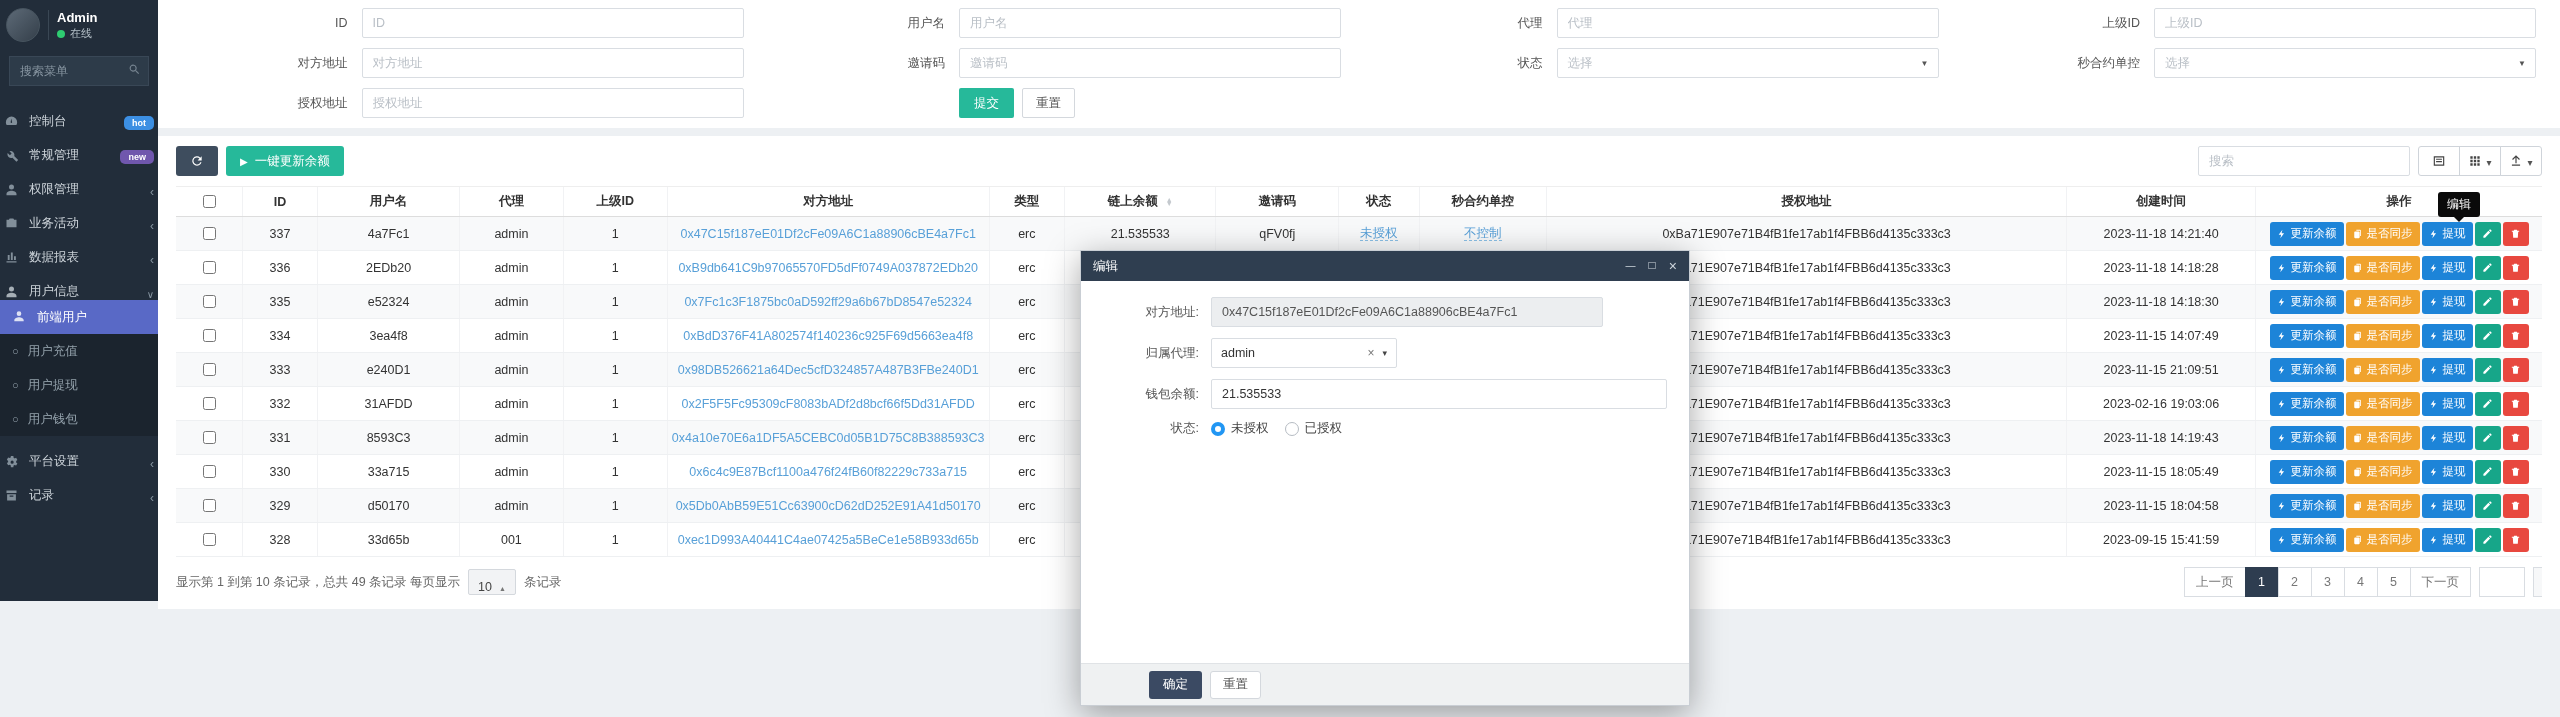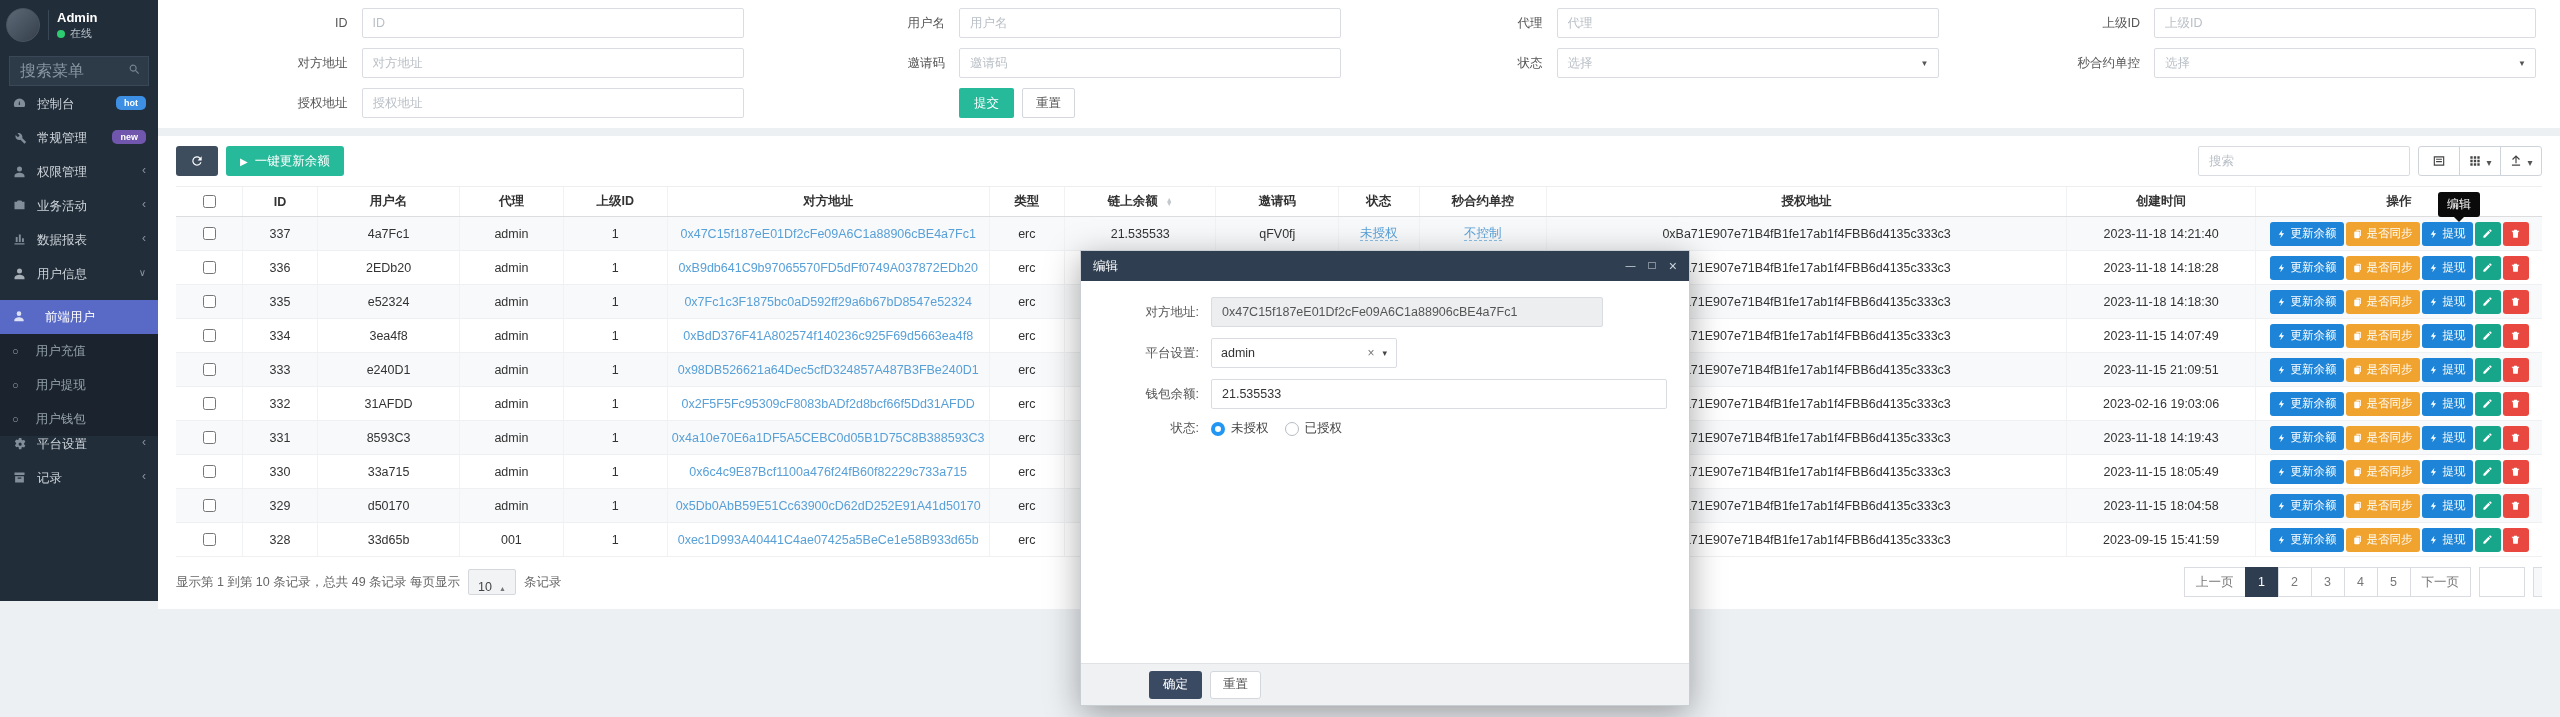--- a/index.html
+++ b/index.html
@@ -10,33 +10,33 @@
   
   .sidebar { position:absolute; left:0; top:0; width:158px; height:601px; background:#222d3a; color:#c8d0d6; }
   .user-block { display:flex; align-items:center; padding:8px 8px 8px 6px; gap:8px; }
   .avatar { width:34px; height:34px; border-radius:50%; background:linear-gradient(135deg,#5d6a77,#343f4a); flex:none; border:1px solid #47545f; }
   .user-sep { width:1px; height:30px; background:#3a4754; }
   .user-meta { line-height:1.35; }
   .user-name { font-weight:bold; color:#fff; font-size:13px; }
   .user-status { font-size:11px; color:#b4bfc7; display:flex; align-items:center; gap:5px; }
   .dot { width:8px; height:8px; border-radius:50%; background:#2ecc71; }
   .side-search { margin:6px 9px 10px; position:relative; }
-  .side-search input { width:100%; height:30px; background:#2d3b49; border:1px solid #394756; color:#cfd8dd; padding:0 28px 0 10px; font-size:16px; }
+  .side-search input { width:100%; height:30px; background:#2d3b49; border:1px solid #394756; color:#cfd8dd; padding:0 28px 0 10px; font-size:12px; }
   .side-search input::placeholder { color:#8795a1; }
   .side-search .sicon { position:absolute; right:8px; top:7px; opacity:.8; }
-  .menu-item { display:flex; align-items:flex-start; height:34px; padding:0 12px; gap:9px; color:#ccd3d9; cursor:pointer; }
+  .menu-item { display:flex; align-items:flex-end; height:34px; padding:0 4px; gap:9px; color:#ccd3d9; cursor:pointer; }
   .mi-icon { width:16px; height:16px; flex:none; opacity:.8; }
   .badge { margin-left:auto; font-size:9px; padding:2px 8px; border-radius:5px; color:#fff; font-weight:bold; }
   .badge.hot { background:#3c8fe3; }
   .badge.new { background:#7057ad; }
   .chev { margin-left:auto; color:#8795a1; font-size:12px; line-height:1; }
   .chev.collapsed::after { content:"‹"; }
   .chev.expanded::after { content:"∨"; font-size:10px; }
   .submenu { background:#1b242e; }
-  .submenu-item { display:flex; align-items:center; height:34px; padding:0 12px; gap:17px; color:#93a1ab; cursor:pointer; }
+  .submenu-item { display:flex; align-items:center; height:34px; padding:0 12px; gap:9px; color:#93a1ab; cursor:pointer; }
   .submenu-item .bullet::before { content:"○"; font-size:11px; }
   .submenu-item.active { background:#5969c6; color:#fff; }
 
   
   .content { margin-left:158px; }
   .filter-panel { background:#fff; padding:8px 24px 10px; }
   .f-grid { display:grid; grid-template-columns:repeat(4,1fr); column-gap:36px; row-gap:10px; }
   .f-field { display:flex; align-items:center; justify-content:flex-end; height:30px; }
   .f-label { color:#555; margin-right:14px; white-space:nowrap; }
   .f-input { width:382px; height:30px; border:1px solid #d9dde2; border-radius:2px; padding:0 10px; font-size:12.5px; color:#333; background:#fff; }
@@ -816,21 +816,21 @@
         <span class="g-max"></span>
         <span class="g-close"></span>
       </div>
     </div>
     <div class="modal-body">
       <div class="m-row">
         <span class="m-label">对方地址:</span>
         <input class="m-input ro" readonly="" value="0x47C15f187eE01Df2cFe09A6C1a88906cBE4a7Fc1" style="">
       </div>
       <div class="m-row">
-        <span class="m-label">平台设置:</span>
+        <span class="m-label">归属代理:</span>
         <div class="m-select">
           <span>admin</span>
           <span class="clear-x">×</span>
           <span class="caret"></span>
         </div>
       </div>
       <div class="m-row">
         <span class="m-label">钱包余额:</span>
         <input class="m-input m-balance" value="21.535533" style="">
       </div>

